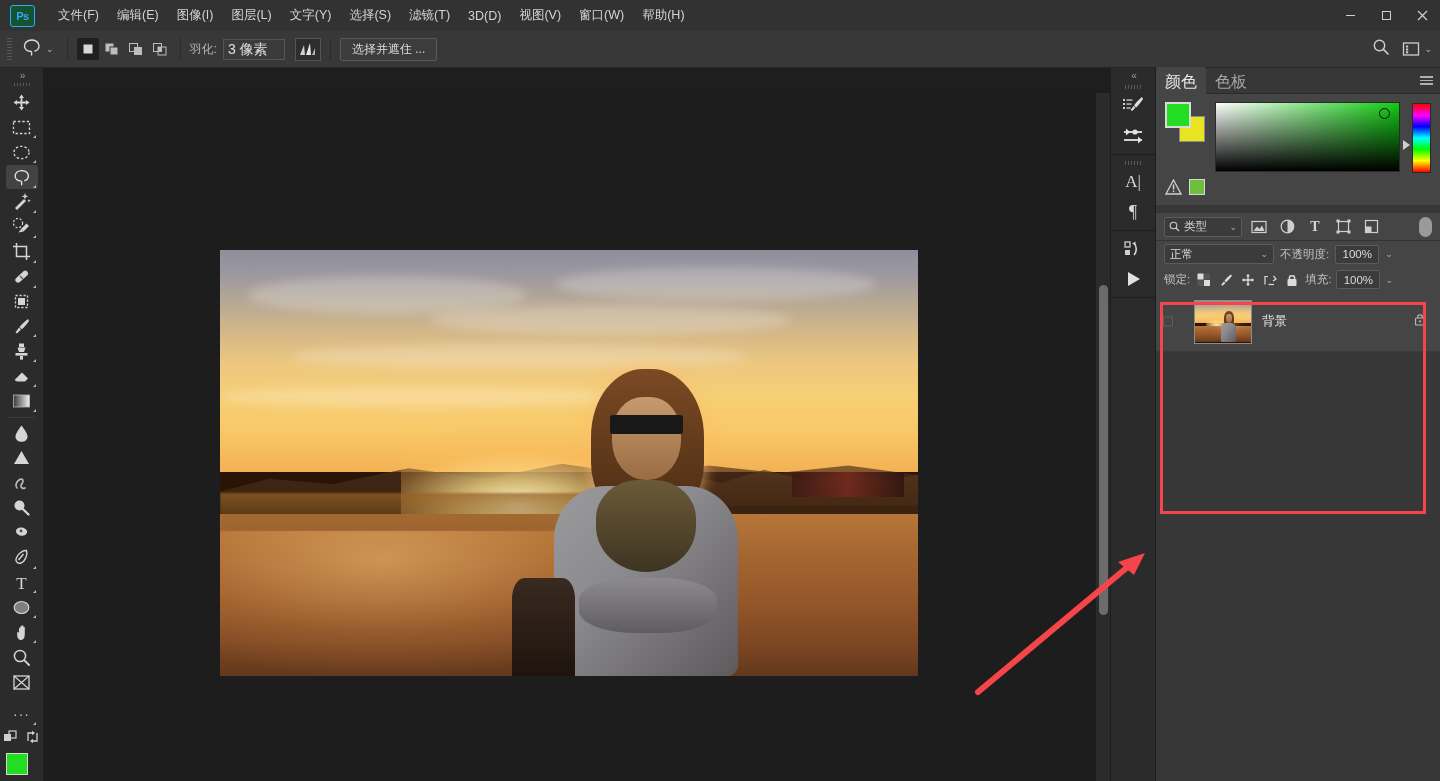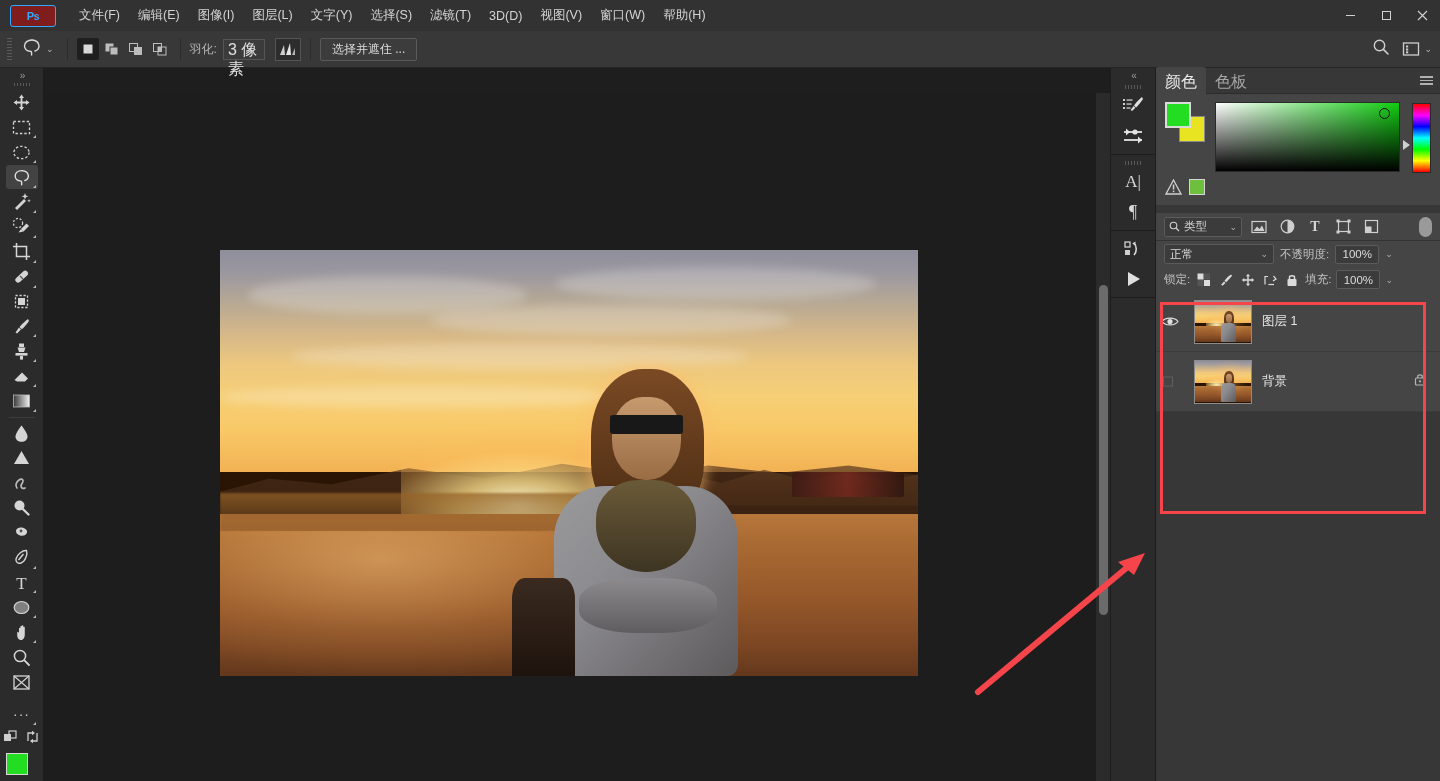--- a/index.html
+++ b/index.html
@@ -11,22 +11,22 @@
     color: #c8c8c8;
   }
   #app { position: relative; width: 1440px; height: 781px; }
 
   
   .menubar {
     position: absolute; left: 0; top: 0; width: 1440px; height: 31px;
     background: #323232; display: flex; align-items: center;
   }
   .ps-logo {
-    width: 46px; height: 22px; margin-left: 10px; margin-right: 14px;
-    border: 1px solid #31a8ff; border-radius: 3px; background: #7f1d1d;
+    width: 25px; height: 22px; margin-left: 10px; margin-right: 14px;
+    border: 1px solid #31a8ff; border-radius: 3px; background: #14532d;
     color: #31a8ff; font-size: 11px; font-weight: bold;
     display: flex; align-items: center; justify-content: center;
     letter-spacing: -0.5px;
   }
   .menu-item {
     font-size: 12.5px; color: #d4d4d4; padding: 4px 9px; cursor: default;
     white-space: nowrap;
   }
   .wincontrols { position: absolute; right: 0; top: 0; height: 31px; display: flex; }
   .wc {
@@ -49,22 +49,22 @@
   }
   .opt-sep { width: 1px; height: 22px; background: #2b2b2b; margin: 0 9px; }
   .selmode { display: flex; align-items: center; gap: 2px; }
   .selmode .sm {
     width: 22px; height: 22px; display: flex; align-items: center; justify-content: center;
     background: #383838; border-radius: 2px;
   }
   .selmode .sm.active { background: #1f1f1f; }
   .opt-label { font-size: 12px; color: #b4b4b4; margin-right: 6px; }
   .opt-input {
-    width: 42px; height: 21px; background: #3b3b3b; border: 1px solid #555;
-    color: #e0e0e0; font-size: 16px; padding: 0 4px; line-height: 19px;
+    width: 62px; height: 21px; background: #3b3b3b; border: 1px solid #555;
+    color: #e0e0e0; font-size: 14px; padding: 0 4px; line-height: 19px;
   }
   .opt-btn {
     height: 23px; padding: 0 11px; background: #3c3c3c; border: 1px solid #5a5a5a;
     border-radius: 2px; color: #dcdcdc; font-size: 12px;
     display: flex; align-items: center;
   }
   .opt-right { position: absolute; right: 8px; display: flex; align-items: center; gap: 12px; }
   .ws-switch { display: flex; align-items: center; gap: 4px; }
 
   
@@ -848,41 +848,20 @@
         </svg>
       </div>
       <span class="mini-label" style="margin-left:0">填充:</span>
       <div class="mini-val">100%</div>
       <span class="mini-chev">⌄</span>
     </div>
 
     <div class="layerlist">
 
 
-      <div class="layerrow">
-        <div class="eyecell">
-          <svg width="18" height="13" viewBox="0 0 18 13">
-            <path d="M1 6.5 C4 2 14 2 17 6.5 C14 11 4 11 1 6.5 Z" fill="none" stroke="#e0e0e0" stroke-width="1.2"></path>
-            <circle cx="9" cy="6.5" r="2.6" fill="#e0e0e0"></circle>
-          </svg>
-        </div>
-        <div class="thumbcell">
-          <div class="lthumb">
-            <div class="sky" style="height:54%"></div>
-            <div class="sunglow" style="left:20%;top:36%;width:50%;height:38%"></div>
-            <div class="ground" style="top:60%;height:40%"></div>
-            <div class="person" style="left:44%;top:26%;width:32%;height:74%">
-              <div class="p-hair"></div>
-                <div class="p-face"></div>
-                <div class="p-body"></div>
-            </div>
-          </div>
-        </div>
-        <div class="lname">图层 1</div>
-      </div>
 
       <div class="layerrow">
         <div class="eyecell">
           <svg width="14" height="13" viewBox="0 0 14 13">
             <rect x="0.5" y="2" width="9" height="9" fill="none" stroke="#5f5f5f" stroke-width="1"></rect>
           </svg>
         </div>
         <div class="thumbcell">
           <div class="lthumb">
             <div class="sky" style="height:54%"></div>

